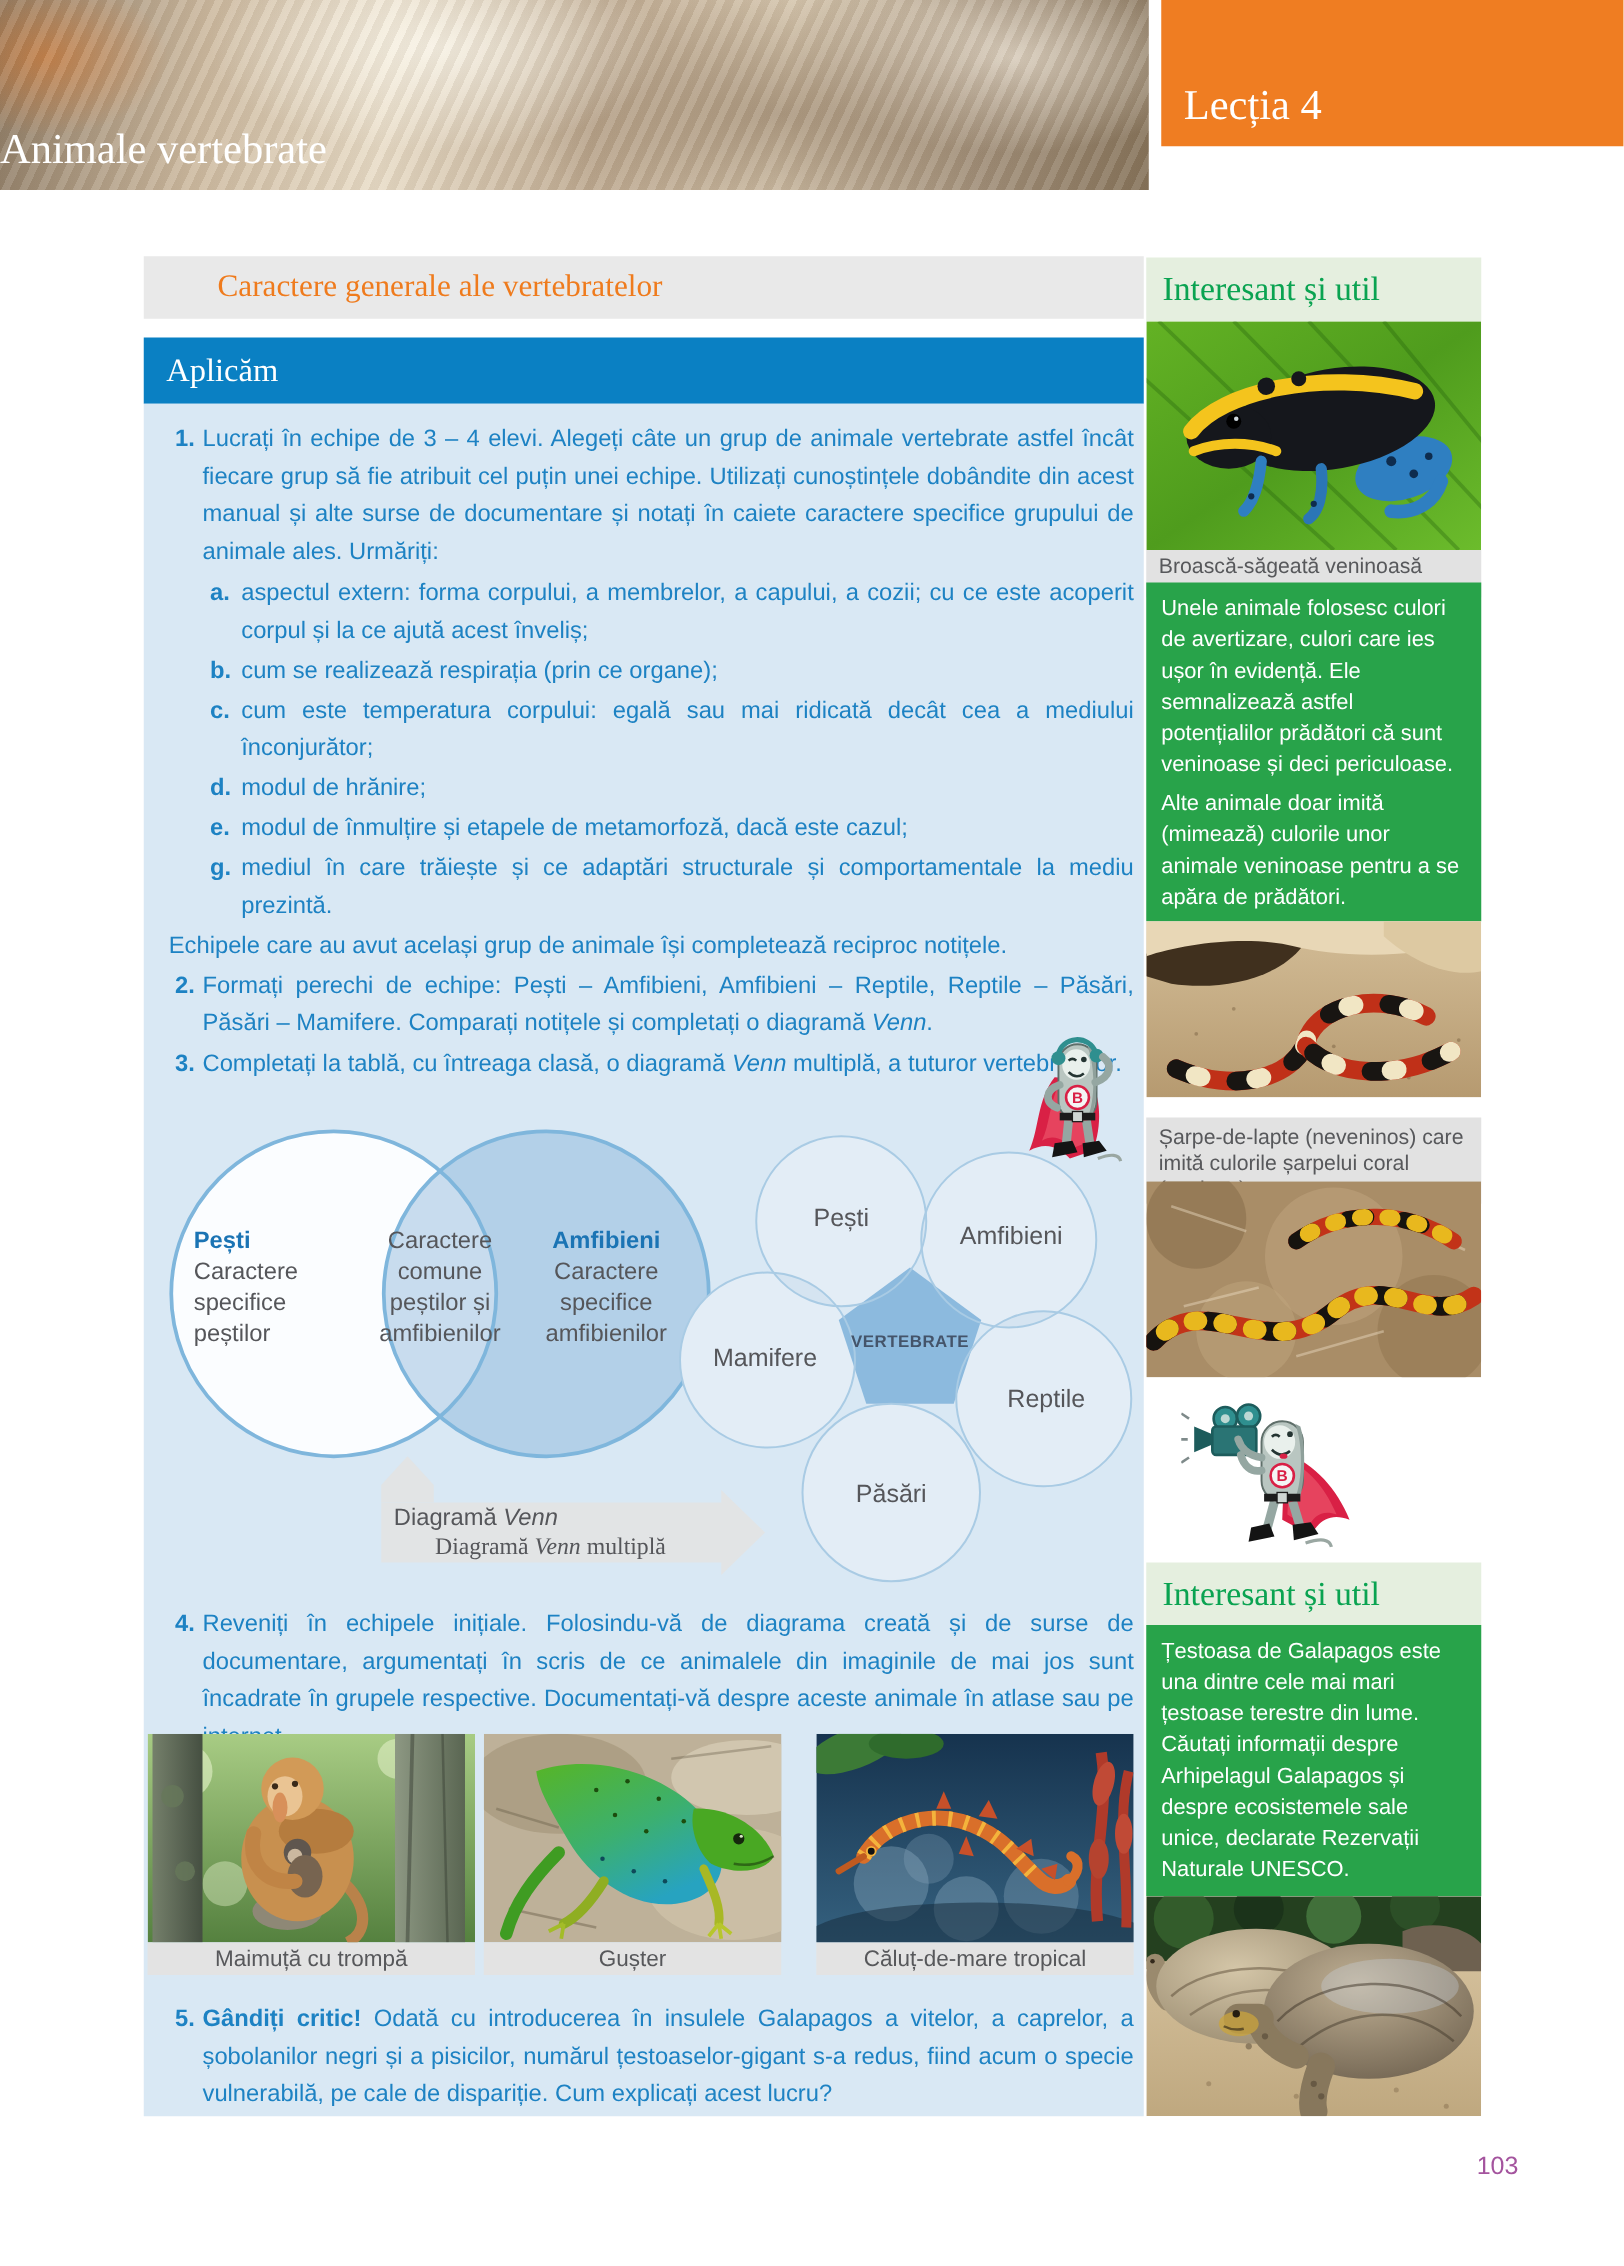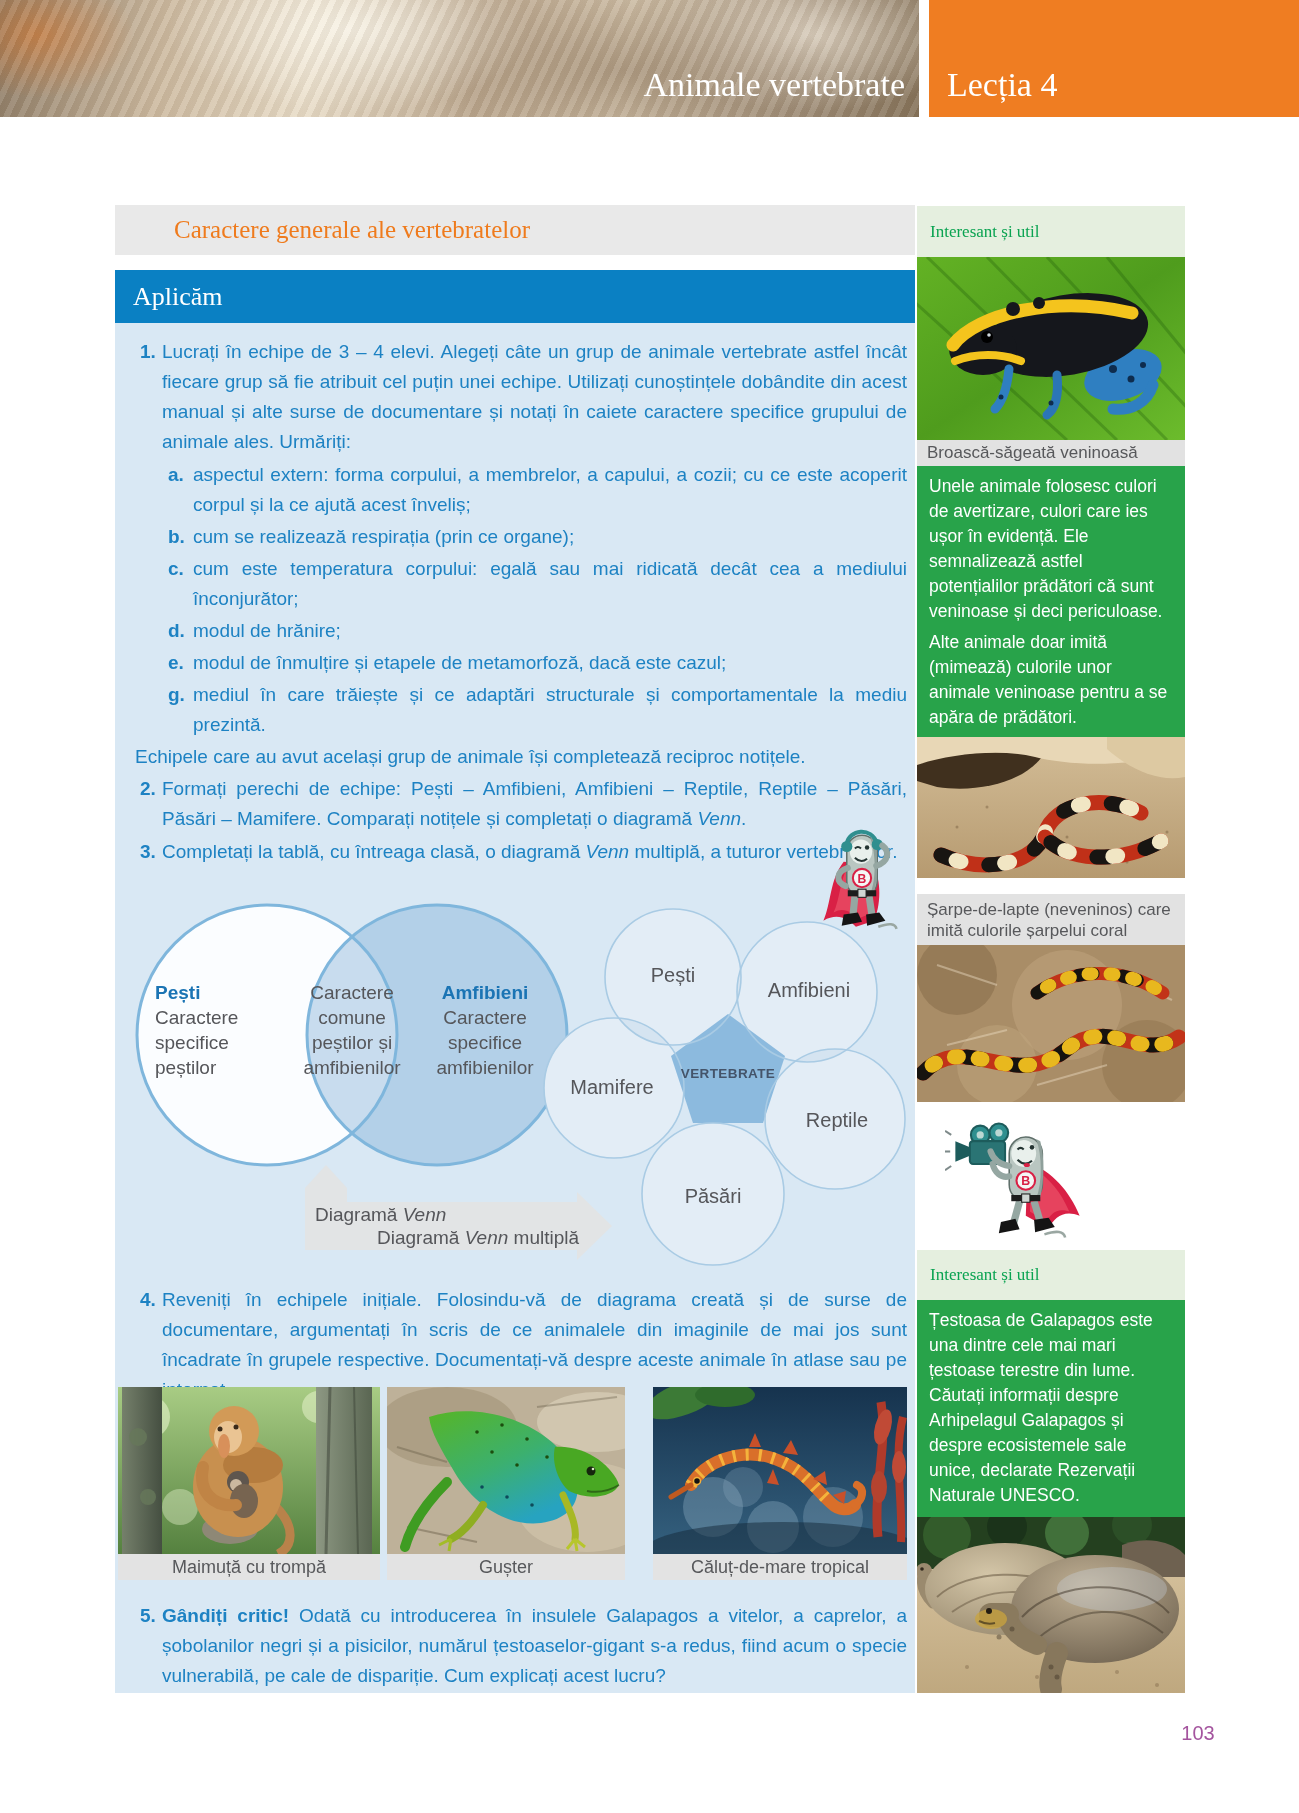--- a/index.html
+++ b/index.html
@@ -2,29 +2,29 @@
 <html lang="ro"><head>
 <meta charset="utf-8">
 <style>
   * { box-sizing: border-box; margin: 0; padding: 0; }
   html,body { background:#ffffff; }
   body { font-family:"Liberation Sans","DejaVu Sans",sans-serif; }
   .page { position:relative; width:1299px; height:1813px; background:#fff; overflow:hidden; }
 
   
   .banner {
-    position:absolute; left:0; top:0; width:919px; height:117px;
+    position:absolute; left:0; top:0; width:919px; height:152px;
     background:
       repeating-linear-gradient(115deg, rgba(255,255,255,.10) 0 6px, rgba(90,70,50,.08) 6px 13px),
       radial-gradient(140px 90px at 4% 30%, rgba(226,120,40,.55), transparent 70%),
       radial-gradient(260px 120px at 38% 25%, rgba(255,252,242,.75), transparent 70%),
       radial-gradient(300px 140px at 68% 60%, rgba(120,95,70,.45), transparent 70%),
       radial-gradient(240px 110px at 88% 30%, rgba(250,242,228,.65), transparent 70%),
       linear-gradient(97deg, #8e7c66 0%, #cdbaa0 18%, #e9ddc8 34%, #bfab92 52%, #d9cab2 68%, #a08e78 86%, #857259 100%);
-    display:flex; align-items:flex-end; justify-content:flex-end;
+    display:flex; align-items:flex-end; 
     padding:0 14px 12px 0;
   }
   .banner-title { font-family:"Liberation Serif","DejaVu Serif",serif; font-size:34px; color:#ffffff; line-height:40px; }
   .lesson-box {
     position:absolute; left:929px; top:0; width:370px; height:117px; background:#ef7d22;
     display:flex; align-items:flex-end; padding:0 0 12px 18px;
   }
   .lesson-label { font-family:"Liberation Serif","DejaVu Serif",serif; font-size:34px; color:#ffffff; line-height:40px; }
 
   
@@ -61,21 +61,21 @@
   .fig .ph { width:100%; height:167px; overflow:hidden; }
   .fig .cap { height:26px; background:#e3e3e3; color:#57585b; font-size:18px; line-height:26px; text-align:center; }
   .fig svg { display:block; }
 
   .mascot1 { position:absolute; left:706px; top:490px; width:82px; height:127px; }
 
   
   .sidebar { position:absolute; left:917px; top:206px; width:268px; height:1487px; }
   .sb { position:absolute; left:0; width:268px; overflow:hidden; }
   .ih { background:#e5efdf; display:flex; align-items:center; padding-left:13px;
-        font-family:"Liberation Serif","DejaVu Serif",serif; font-size:17px; color:#0aa351; }
+        font-family:"Liberation Serif","DejaVu Serif",serif; font-size:27px; color:#0aa351; }
   .gbox { background:#28a34a; color:#ffffff; font-size:17.5px; line-height:25px; padding:8px 12px; }
   .gbox p + p { margin-top:6px; }
   .capbar { background:#e2e2e2; color:#57585b; font-size:17px; }
   .sbimg svg { display:block; }
   .mascot2 { position:absolute; left:28px; top:902px; width:145px; height:145px; }
 
   .pageno { position:absolute; left:1168px; top:1722px; width:60px; text-align:center;
             font-size:20px; color:#a4549e; }
 </style>
 </head>
@@ -221,21 +221,21 @@
         <div class="v5lbl" style="left:558px; top:95px;">Pești</div>
         <div class="v5lbl" style="left:694px; top:110px;">Amfibieni</div>
         <div class="v5lbl" style="left:497px; top:207px;">Mamifere</div>
         <div class="v5lbl" style="left:722px; top:240px;">Reptile</div>
         <div class="v5lbl" style="left:598px; top:316px;">Păsări</div>
         <div class="v5center" style="left:613px; top:193px;">VERTEBRATE</div>
 
         <div class="arrow-lbl" style="left:200px; top:324px;">
           <span>Diagramă </span><span class="it">Venn</span>
         </div>
-        <div class="arrow-lbl" style="left:262px; top:347px;">
+        <div class="arrow-lbl" style="left:233px; top:347px;font-family:Liberation Serif, serif;">
           <span>Diagramă </span><span class="it">Venn</span><span> multiplă</span>
         </div>
       </div>
 
       <div class="itm" style="position:absolute; left:0; top:962px; width:792px;">
         <span class="n">4.</span>
         <span>Reveniți în echipele inițiale. Folosindu-vă de diagrama creată și de surse de documentare, argumentați în scris de ce animalele din imaginile de mai jos sunt încadrate în grupele respective. Documentați-vă despre aceste animale în atlase sau pe internet.</span>
       </div>
 
       <div class="photo-row">

